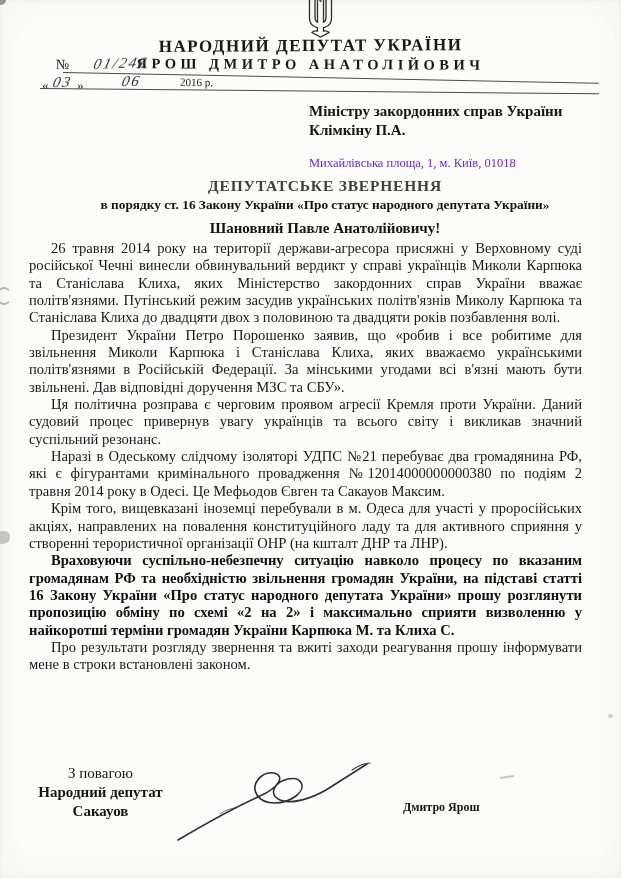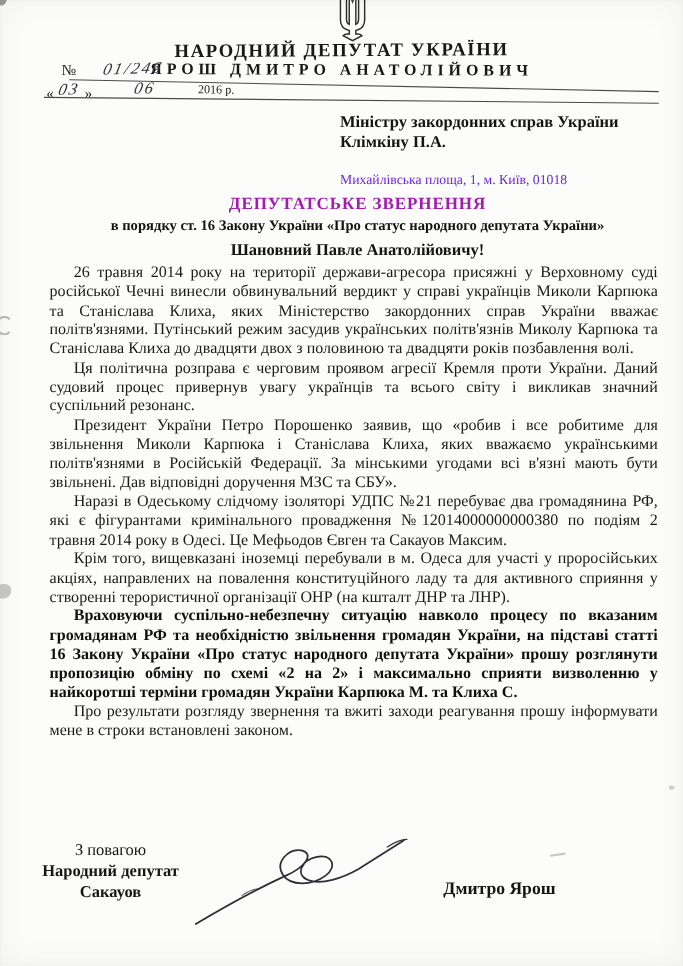--- a/index.html
+++ b/index.html
@@ -32,35 +32,35 @@
   .q-close{left:77px;top:77px;}
   .hw-day{left:53px;top:74px;}
   .hw-month{left:122px;top:73px;}
   .date-year{left:180px;top:76px;font-size:11px;color:#222;transform:rotate(.6deg);}
   
   .recipient{left:309px;top:102px;width:300px;line-height:19px;}
   .recipient .r1,.recipient .r2{font-weight:bold;font-size:15px;color:#151515;}
   .recipient .addr{font-size:12.5px;font-weight:normal;color:#6d28d9;margin-top:14px;}
   
   .title-block{left:45px;top:177px;width:560px;text-align:center;}
-  .title-main{font-weight:bold;font-size:15.5px;letter-spacing:.8px;color:#a21caf;}
+  .title-main{font-weight:bold;font-size:15.5px;letter-spacing:.8px;color:#404040;}
   .title-sub{font-weight:bold;font-size:13.3px;margin-top:2px;color:#131313;}
   
   .salutation{left:45px;top:220px;width:560px;text-align:center;
               font-weight:bold;font-size:15px;color:#141414;}
-  .body-text{left:45px;top:240px;width:553px;font-size:14.6px;line-height:17.35px;
+  .body-text{left:29px;top:240px;width:553px;font-size:14.6px;line-height:17.35px;
              text-align:justify;color:#19191b;}
   .body-text p{margin:0;text-indent:22px;}
   .body-text p.emph{font-weight:bold;color:#101012;}
   
   .closing-block{left:37px;top:764px;width:127px;text-align:center;
                  font-size:15px;line-height:19px;color:#161616;}
   .closing-block .pos{font-weight:bold;}
   .sig-svg{left:160px;top:748px;width:220px;height:100px;}
-  .signer-name{left:403px;top:800px;font-weight:bold;font-size:16px;color:#151515;}
+  .signer-name{left:403px;top:800px;font-weight:bold;font-size:12px;color:#151515;}
   
   .artifact{background:#9a9a98;opacity:.55;}
   .a1{left:-4px;top:287px;width:12px;height:14px;border-radius:50%;
       background:transparent;border:2.5px solid #8f8f8d;border-right-color:transparent;opacity:.6;}
   .a2{left:-6px;top:531px;width:16px;height:13px;border-radius:60% 40% 50% 50%;}
   .a3{left:608px;top:714px;width:5px;height:4px;border-radius:50%;opacity:.45;}
   .a4{left:-3px;top:-3px;width:9px;height:8px;background:#6d6d6b;opacity:.7;border-radius:0 0 60% 0;}
   .a5{left:500px;top:776px;width:14px;height:2px;background:#b9b9b7;transform:rotate(-8deg);opacity:.8;}
 </style>
 </head>
@@ -95,22 +95,22 @@
 
   <div class="abs title-block">
     <div class="title-main">ДЕПУТАТСЬКЕ ЗВЕРНЕННЯ</div>
     <div class="title-sub">в порядку ст. 16 Закону України «Про статус народного депутата України»</div>
   </div>
 
   <div class="abs salutation">Шановний Павле Анатолійовичу!</div>
 
   <div class="abs body-text">
     <p>26 травня 2014 року на території держави-агресора присяжні у Верховному суді російської Чечні винесли обвинувальний вердикт у справі українців Миколи Карпюка та Станіслава Клиха, яких Міністерство закордонних справ України вважає політв'язнями. Путінський режим засудив українських політв'язнів Миколу Карпюка та Станіслава Клиха до двадцяти двох з половиною та двадцяти років позбавлення волі.</p>
+    <p>Президент України Петро Порошенко заявив, що «робив і все робитиме для звільнення Миколи Карпюка і Станіслава Клиха, яких вважаємо українськими політв'язнями в Російській Федерації. За мінськими угодами всі в'язні мають бути звільнені. Дав відповідні доручення МЗС та СБУ».</p>
     <p>Ця політична розправа є черговим проявом агресії Кремля проти України. Даний судовий процес привернув увагу українців та всього світу і викликав значний суспільний резонанс.</p>
-    <p>Президент України Петро Порошенко заявив, що «робив і все робитиме для звільнення Миколи Карпюка і Станіслава Клиха, яких вважаємо українськими політв'язнями в Російській Федерації. За мінськими угодами всі в'язні мають бути звільнені. Дав відповідні доручення МЗС та СБУ».</p>
     <p>Наразі в Одеському слідчому ізоляторі УДПС №21 перебуває два громадянина РФ, які є фігурантами кримінального провадження №12014000000000380 по подіям 2 травня 2014 року в Одесі. Це Мефьодов Євген та Сакауов Максим.</p>
     <p>Крім того, вищевказані іноземці перебували в м. Одеса для участі у проросійських акціях, направлених на повалення конституційного ладу та для активного сприяння у створенні терористичної організації ОНР (на кшталт ДНР та ЛНР).</p>
     <p class="emph">Враховуючи суспільно-небезпечну ситуацію навколо процесу по вказаним громадянам РФ та необхідністю звільнення громадян України, на підставі статті 16 Закону України «Про статус народного депутата України» прошу розглянути пропозицію обміну по схемі «2 на 2» і максимально сприяти визволенню у найкоротші терміни громадян України Карпюка М. та Клиха С.</p>
     <p>Про результати розгляду звернення та вжиті заходи реагування прошу інформувати мене в строки встановлені законом.</p>
   </div>
 
   <div class="abs closing-block">
     <div>З повагою</div>
     <div class="pos">Народний депутат</div>
     <div class="pos">Сакауов</div>

